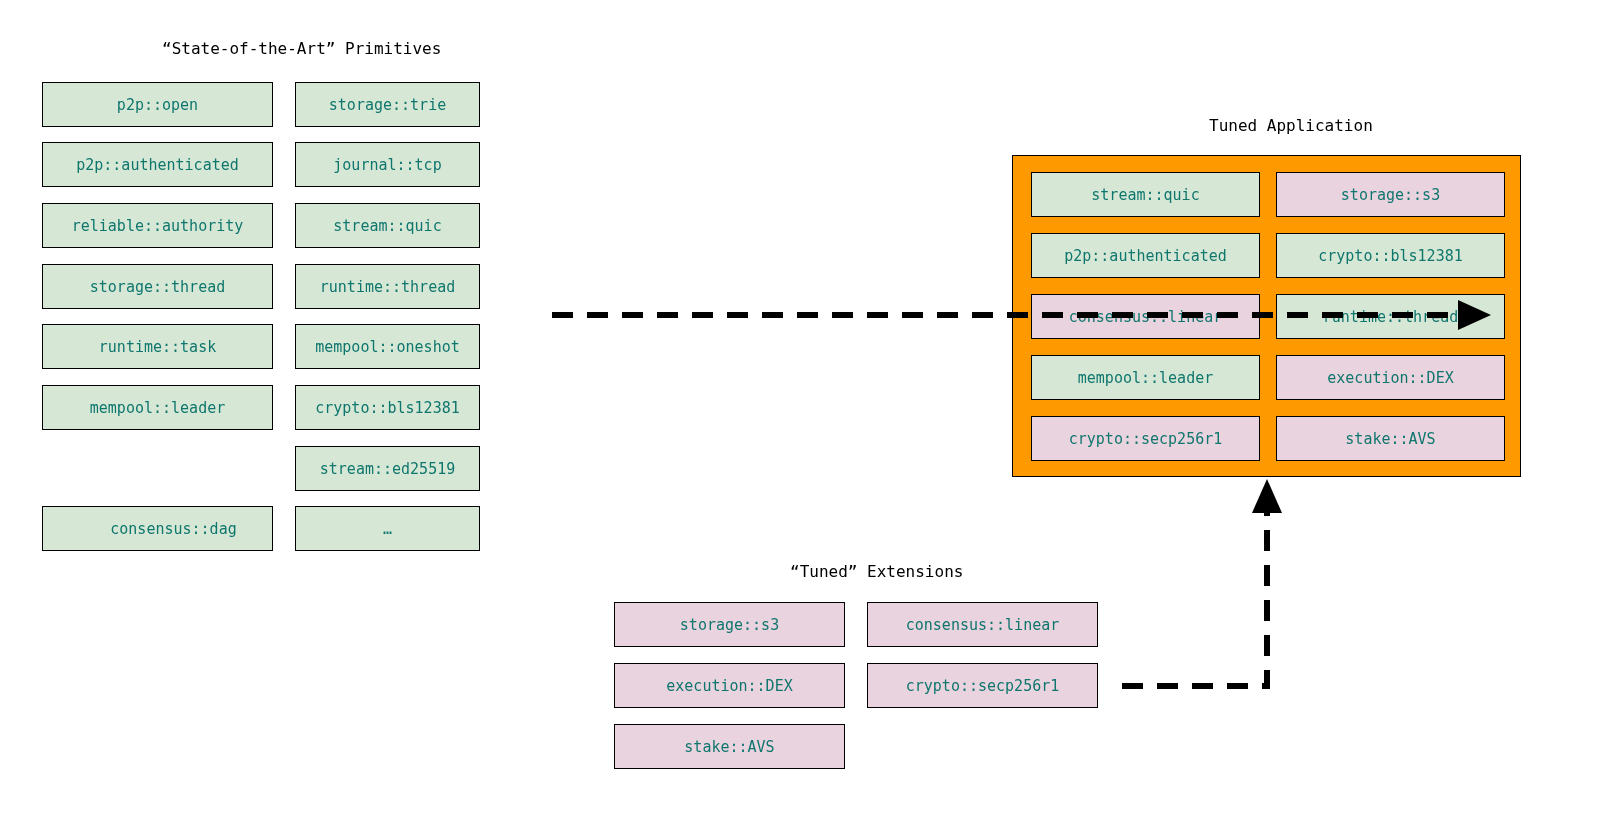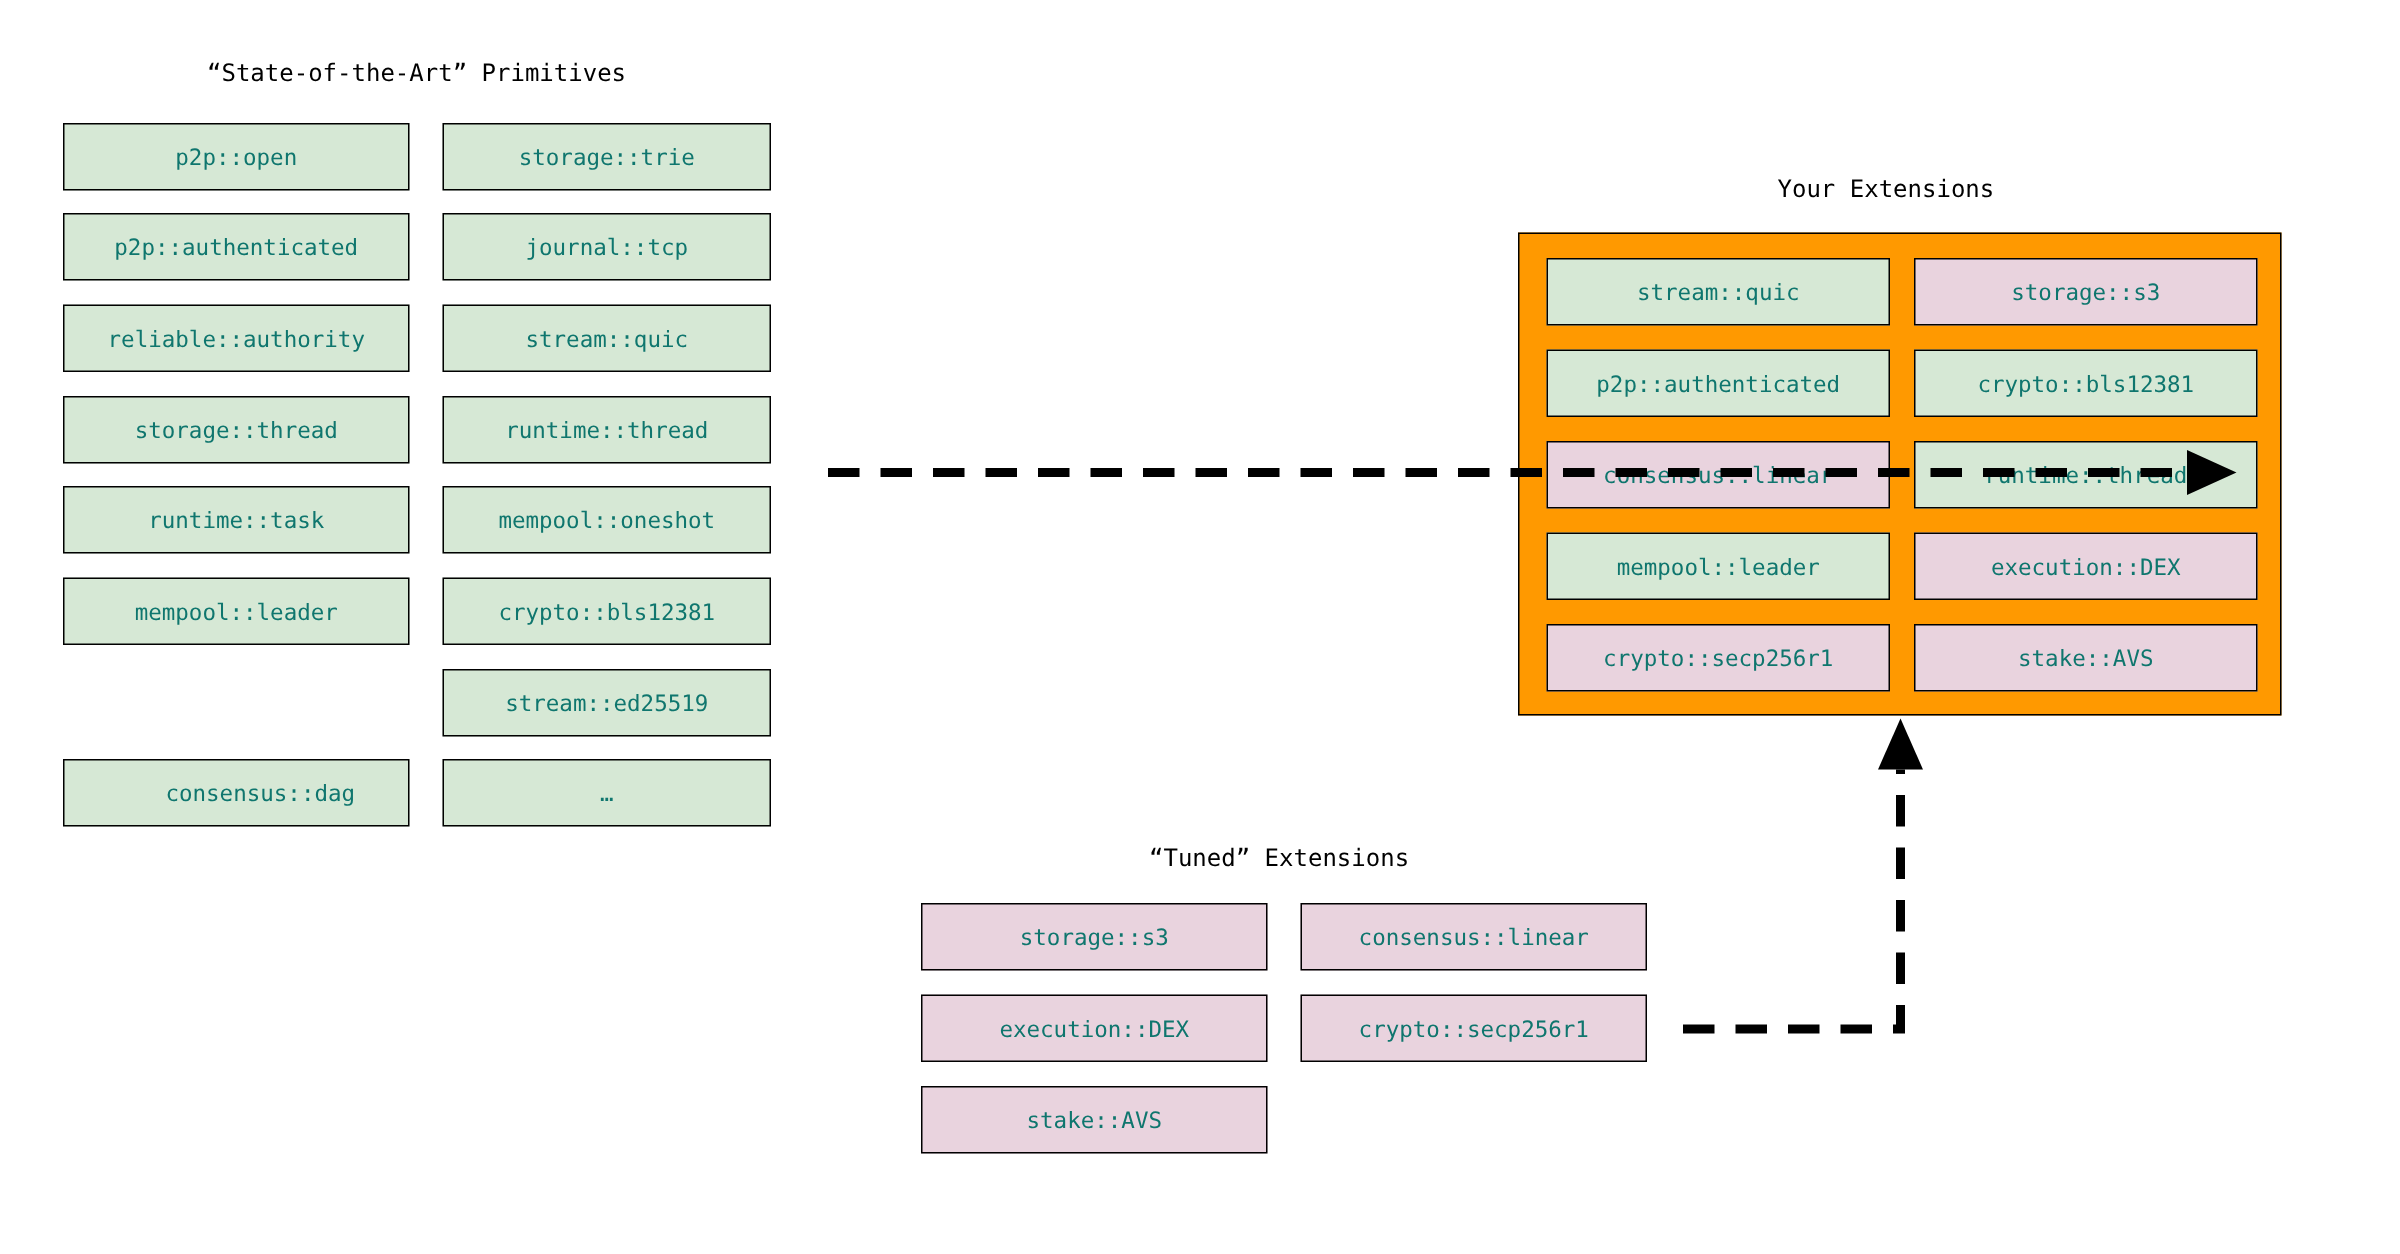--- a/index.html
+++ b/index.html
@@ -22,20 +22,21 @@
   }
 
   
   .section-title {
     position: absolute;
     font-family: "DejaVu Sans Mono", "Liberation Mono", monospace;
     font-size: 16px;
     color: #000000;
     white-space: nowrap;
     letter-spacing: 0px;
+    margin-left: 24px;
   }
 
   
   .box {
     position: absolute;
     box-sizing: border-box;
     height: 45px;
     border: 1.4px solid #000000;
     display: flex;
     align-items: center;
@@ -43,21 +44,21 @@
     font-family: "DejaVu Sans Mono", "Liberation Mono", monospace;
     font-size: 15px;
     color: #0f766e;
     white-space: nowrap;
   }
   .box.green { background: #d6e8d5; }
   .box.pink  { background: #e9d3de; }
 
   
   .prim-col1 { left: 42px;  width: 231px; }
-  .prim-col2 { left: 295px; width: 219px; }
+  .prim-col2 { left: 295px; width: 185px; }
 
   
   .app-panel {
     position: absolute;
     left: 1012px;
     top: 155px;
     width: 509px;
     height: 322px;
     box-sizing: border-box;
     background: #ff9900;
@@ -97,21 +98,21 @@
 
   <div class="box green prim-col2" style="top:82px;">storage::trie</div>
   <div class="box green prim-col2" style="top:142px;">journal::tcp</div>
   <div class="box green prim-col2" style="top:203px;">stream::quic</div>
   <div class="box green prim-col2" style="top:264px;">runtime::thread</div>
   <div class="box green prim-col2" style="top:324px;">mempool::oneshot</div>
   <div class="box green prim-col2" style="top:385px;">crypto::bls12381</div>
   <div class="box green prim-col2" style="top:446px;">stream::ed25519</div>
   <div class="box green prim-col2" style="top:506px;">…</div>
 
-  <div class="section-title" style="left:1185px; top:116px;">Your Extensions</div>
+  <div class="section-title" style="left:1185px; top:116px;">Tuned Application</div>
 
   <div class="app-panel"></div>
 
   <div class="box green app-box-col1" style="top:172px;">stream::quic</div>
   <div class="box green app-box-col1" style="top:233px;">p2p::authenticated</div>
   <div class="box pink  app-box-col1" style="top:294px;">consensus::linear</div>
   <div class="box green app-box-col1" style="top:355px;">mempool::leader</div>
   <div class="box pink  app-box-col1" style="top:416px;">crypto::secp256r1</div>
 
   <div class="box pink  app-box-col2" style="top:172px;">storage::s3</div>

